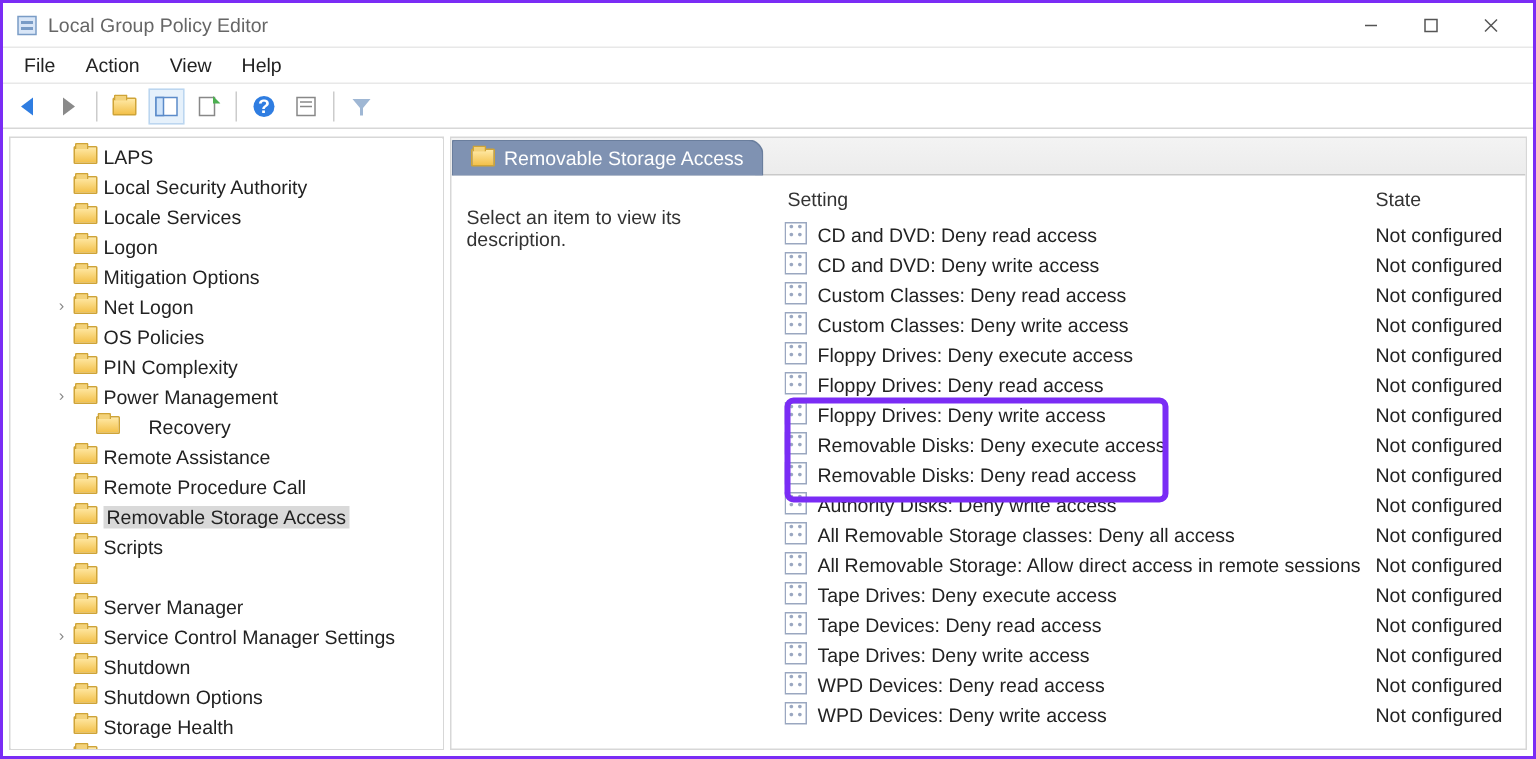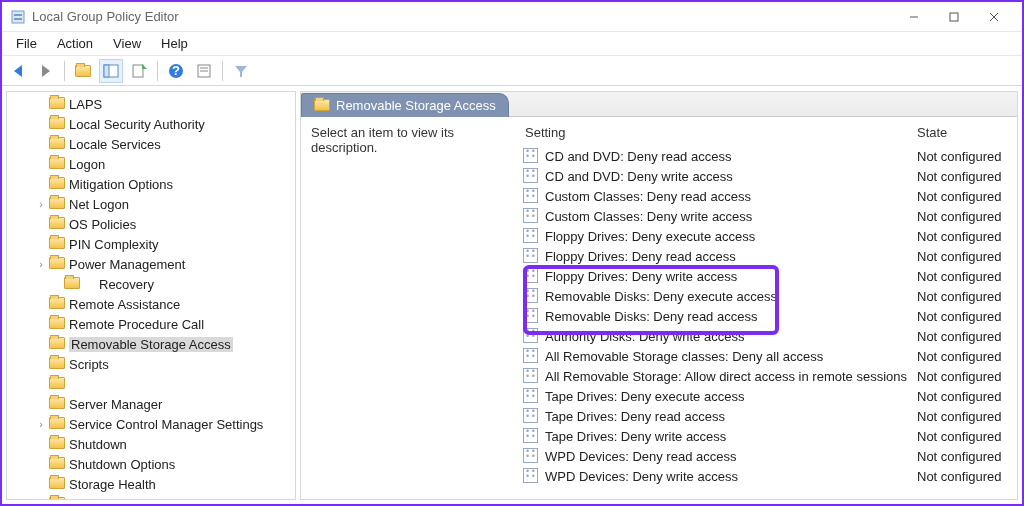--- a/index.html
+++ b/index.html
@@ -33,21 +33,21 @@
   .tree::-webkit-scrollbar { width: 16px; }
   .tree::-webkit-scrollbar-thumb { background: #bfbfbf; }
   .tree::-webkit-scrollbar-track { background: #f0f0f0; }
 
   
   .details { flex: 1; border: 1px solid #d7d7d7; display: flex; flex-direction: column; overflow:hidden;}
   .tab-bar { display: flex; align-items: flex-end; background: linear-gradient(#f3f3f3,#ececec); border-bottom: 0; }
   .tab { display: flex; align-items: center; gap: 6px; padding: 4px 12px; background: #7f92b2; color: #fff; border: 1px solid #6a7e9d; border-bottom: none; border-radius: 2px 10px 0 0; position:relative; top:1px;}
   .tab .folder-icon { width: 16px; height: 14px; display:inline-block;}
   .details-body { flex: 1; display: flex; padding: 8px 0 0 10px; border-top:1px solid #c9c9c9; overflow:hidden;}
-  .desc-col { width: 212px; color: #333; }
+  .desc-col { width: 212px; color: #333; margin-top: 12px; }
   .list-col { flex: 1; display: flex; flex-direction: column; overflow:hidden;}
   .list-header { display: flex; color: #333; padding-bottom: 6px; }
   .list-header .hsetting { flex: 1; padding-left: 2px; }
   .list-header .hstate { width: 100px; text-align: left; }
   .list-rows { flex:1; overflow:hidden;}
   .list-row { display: flex; align-items: center; height: 20px; }
   .list-row .picon { width: 16px; height: 16px; margin-right: 6px; display:inline-block;}
   .list-row .psetting { flex: 1; color: #222; white-space: nowrap; overflow:hidden;}
   .list-row .pstate { width: 100px; color: #222; }
   .highlight-box { position: absolute; border: 4px solid #7a2cf5; border-radius: 6px; pointer-events: none; }
@@ -333,21 +333,21 @@
                 <span class="psetting">All Removable Storage: Allow direct access in remote sessions</span>
                 <span class="pstate">Not configured</span>
               </div>
               <div class="list-row">
                 <span class="picon"><span class="policy-ico"></span></span>
                 <span class="psetting">Tape Drives: Deny execute access</span>
                 <span class="pstate">Not configured</span>
               </div>
               <div class="list-row">
                 <span class="picon"><span class="policy-ico"></span></span>
-                <span class="psetting">Tape Drives: Deny read access</span>
+                <span class="psetting">Tape Devices: Deny read access</span>
                 <span class="pstate">Not configured</span>
               </div>
               <div class="list-row">
                 <span class="picon"><span class="policy-ico"></span></span>
                 <span class="psetting">Tape Drives: Deny write access</span>
                 <span class="pstate">Not configured</span>
               </div>
               <div class="list-row">
                 <span class="picon"><span class="policy-ico"></span></span>
                 <span class="psetting">WPD Devices: Deny read access</span>

